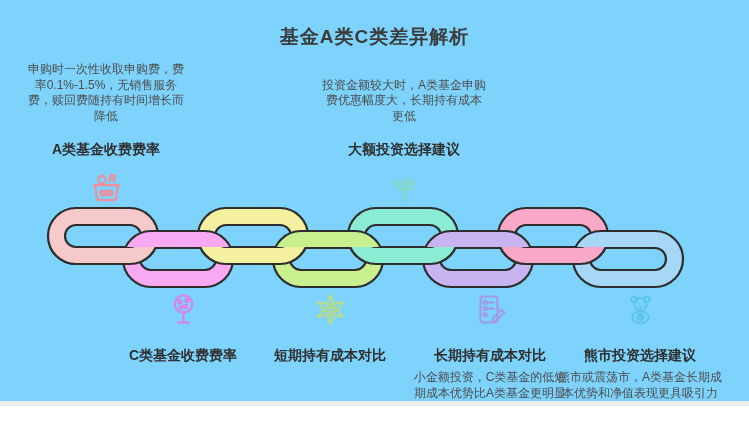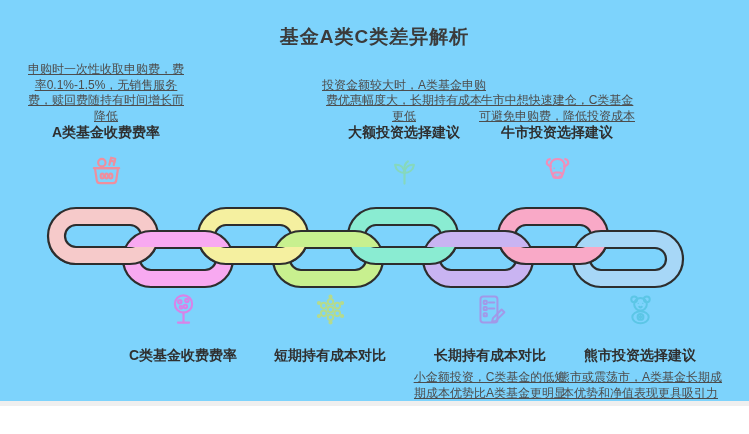--- a/index.html
+++ b/index.html
@@ -7,25 +7,25 @@
     position:relative;width:749px;height:406px;background:#7dd3fc;overflow:hidden;
     font-family:"Liberation Sans","DejaVu Sans",sans-serif;
   }
   .page-title{
     position:absolute;top:24px;left:0;width:749px;text-align:center;
     font-size:19px;font-weight:bold;color:#3b3b3b;letter-spacing:1px;
   }
   .col{position:absolute;width:164px;text-align:center;}
   .desc{
     font-size:12px;line-height:15.5px;color:#4d4d4d;
-    display:flex;align-items:flex-end;justify-content:center;text-decoration:underline;
+    display:flex;align-items:flex-end;justify-content:center;
   }
   .top-col .desc{height:66px;}
   .heading{font-size:14px;font-weight:bold;color:#2f2f2f;}
-  .top-col .heading{}
+  .top-col .heading{margin-top:17px;}
   .icon-wrap{display:flex;justify-content:center;}
   .top-col .icon-wrap{margin-top:10px;height:40px;}
   .bottom-col .icon-wrap{height:38px;}
   .bottom-col .heading{margin-top:18px;}
   .bottom-col .desc{margin-top:5px;display:block;}
   .icon-wrap svg{width:37px;height:37px;}
   #chain-svg{position:absolute;left:0;top:200px;}
   .bottom-strip{position:absolute;left:0;bottom:0;width:749px;height:5px;background:#efefef;}
 </style>
 </head>
@@ -59,36 +59,20 @@
     <div class="icon-wrap" style="color: rgb(134, 216, 189);">
       <svg viewBox="0 0 24 24" fill="none" stroke="currentColor" stroke-width="1.4" stroke-linecap="round" stroke-linejoin="round">
         <path d="M12 20.5v-7"></path>
         <path d="M12 13.5C8.9 13.5 6.4 11.6 5.9 8.3c3.5-.4 5.7 1.8 6.1 5.2z"></path>
         <path d="M12 13.5c3.1 0 5.6-1.9 6.1-5.2-3.5-.4-5.7 1.8-6.1 5.2z"></path>
         <path d="M12 11c-.2-2 .7-3.8 2.2-4.9"></path>
       </svg>
     </div>
   </div>
 
-  <div class="col top-col" style="left:475px;top:58px;">
-    <div class="desc">牛市中想快速建仓，C类基金可避免申购费，降低投资成本</div>
-    <div class="heading">牛市投资选择建议</div>
-    <div class="icon-wrap" style="color: rgb(240, 143, 186);">
-      <svg viewBox="0 0 24 24" fill="none" stroke="currentColor" stroke-width="1.4" stroke-linecap="round" stroke-linejoin="round">
-        <path d="M7 4.6C5 5 4.5 7.1 5.7 8.3a3 3 0 0 0 2 .9"></path>
-        <path d="M17 4.6c2 .4 2.5 2.5 1.3 3.7a3 3 0 0 1-2 .9"></path>
-        <path d="M7.6 7.6a4.7 4.7 0 0 1 8.8 0c.6 1.6.2 3-.3 4.5-.4 1.4-.4 2.7-1.6 3.7a4.6 4.6 0 0 1-5 0c-1.2-1-1.2-2.3-1.6-3.7-.5-1.5-.9-2.9-.3-4.5z"></path>
-        <circle cx="9.8" cy="10.6" r=".5" fill="currentColor" stroke="none"></circle>
-        <circle cx="14.2" cy="10.6" r=".5" fill="currentColor" stroke="none"></circle>
-        <rect x="9.1" y="13.3" width="5.8" height="3.5" rx="1.7"></rect>
-        <circle cx="10.9" cy="15" r=".4" fill="currentColor" stroke="none"></circle>
-        <circle cx="13.1" cy="15" r=".4" fill="currentColor" stroke="none"></circle>
-      </svg>
-    </div>
-  </div>
 
   <svg id="chain-svg" width="749" height="100" viewBox="0 0 749 100">
     <defs>
       <clipPath id="bh">
           <rect x="0" y="47" width="749" height="22"></rect>
         </clipPath>
     </defs>
   <path d="M76 8 h54 a28 28 0 0 1 28 28 v0 a28 28 0 0 1 -28 28 h-54 a28 28 0 0 1 -28 -28 v0 a28 28 0 0 1 28 -28 z M76 25 h54 a11 11 0 0 1 11 11 v0 a11 11 0 0 1 -11 11 h-54 a11 11 0 0 1 -11 -11 v0 a11 11 0 0 1 11 -11 z" fill="#f6caca" fill-rule="evenodd" stroke="#2d2d2d" stroke-width="2.2"></path>
       <path d="M226 8 h54 a28 28 0 0 1 28 28 v0 a28 28 0 0 1 -28 28 h-54 a28 28 0 0 1 -28 -28 v0 a28 28 0 0 1 28 -28 z M226 25 h54 a11 11 0 0 1 11 11 v0 a11 11 0 0 1 -11 11 h-54 a11 11 0 0 1 -11 -11 v0 a11 11 0 0 1 11 -11 z" fill="#f5f0a0" fill-rule="evenodd" stroke="#2d2d2d" stroke-width="2.2"></path>
       <path d="M376 8 h54 a28 28 0 0 1 28 28 v0 a28 28 0 0 1 -28 28 h-54 a28 28 0 0 1 -28 -28 v0 a28 28 0 0 1 28 -28 z M376 25 h54 a11 11 0 0 1 11 11 v0 a11 11 0 0 1 -11 11 h-54 a11 11 0 0 1 -11 -11 v0 a11 11 0 0 1 11 -11 z" fill="#8aecd2" fill-rule="evenodd" stroke="#2d2d2d" stroke-width="2.2"></path>

